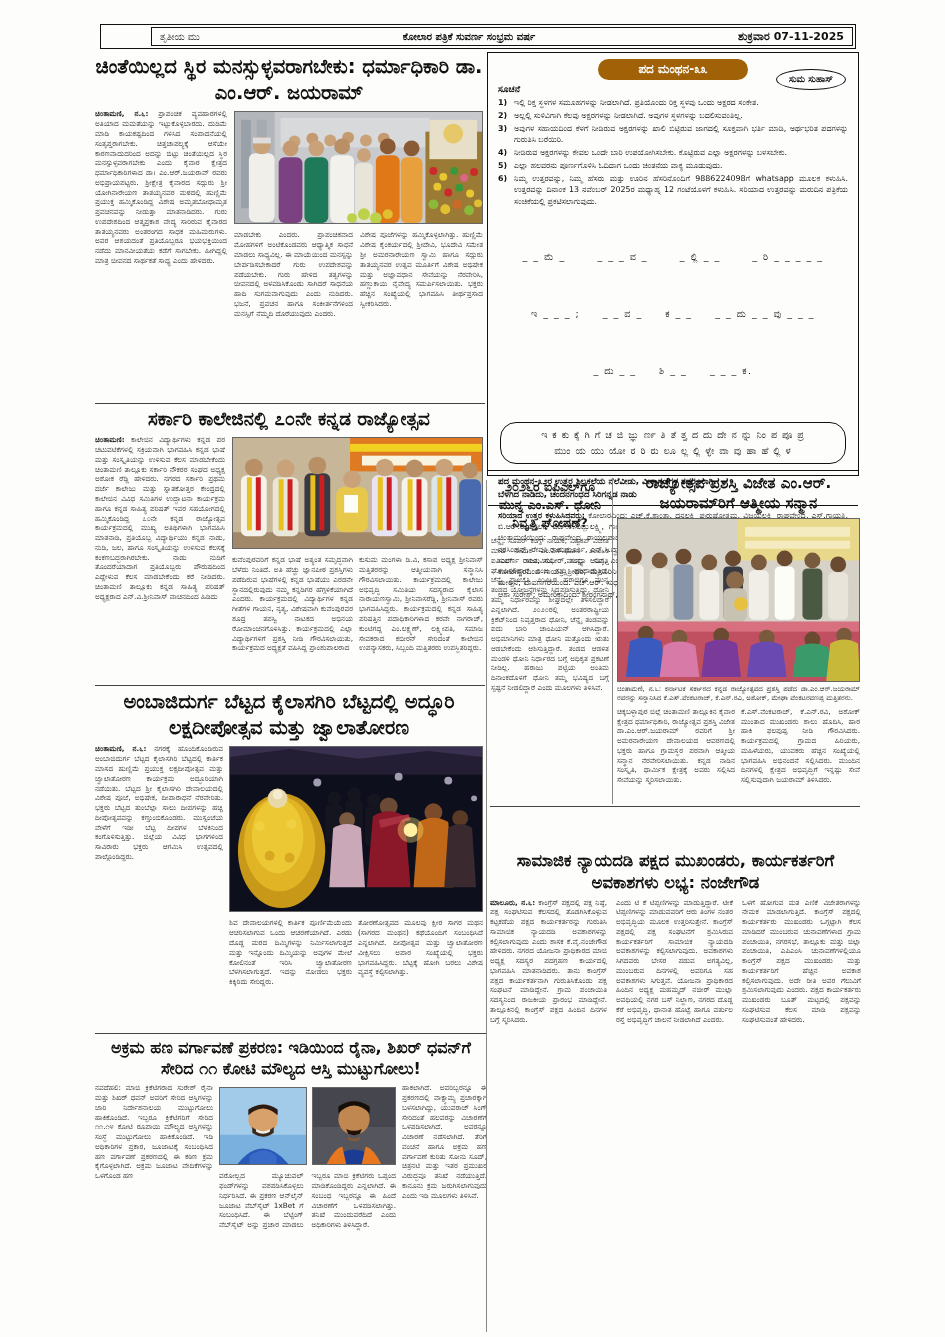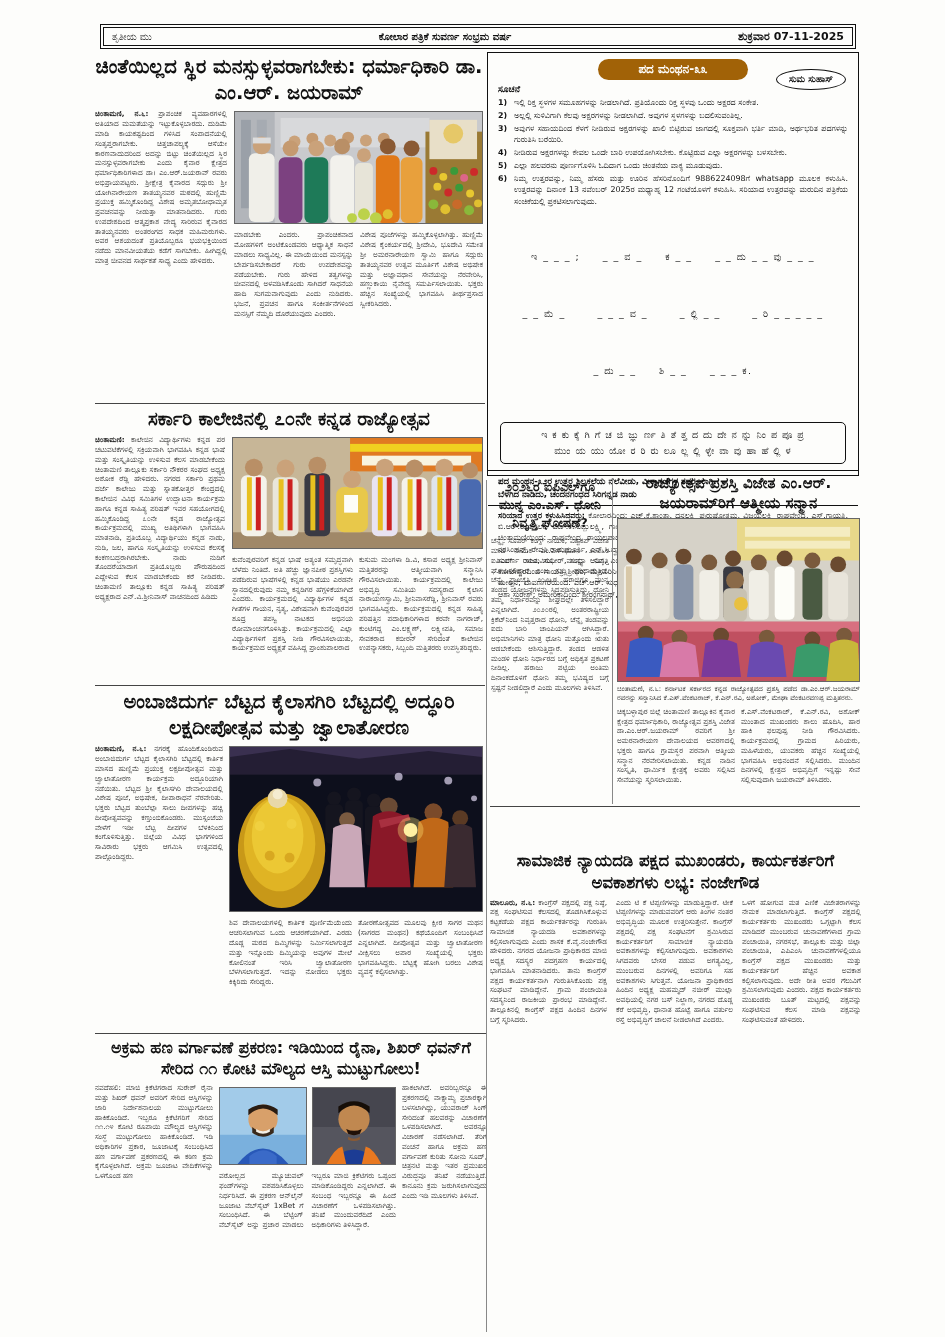--- a/index.html
+++ b/index.html
@@ -1,21 +1,21 @@
 <!DOCTYPE html>
 <html><head>
 <meta charset="utf-8">
 <style>
   html,body{margin:0;padding:0;background:#e9e9e6;}
   #paper{position:relative;width:945px;height:1337px;background:#fdfdfb;margin:0 auto;
          font-family:"DejaVu Sans","Liberation Sans",sans-serif;color:#111;overflow:hidden;}
   
   .masthead{position:absolute;left:100px;top:24px;width:756px;height:25px;border:1px solid #111;padding:2px;box-sizing:border-box;}
   .masthead-in{border:1px solid #111;height:100%;display:flex;align-items:center;justify-content:space-between;
-               padding:0 8px;box-sizing:border-box;font-size:9.5px;}
+               padding:0 8px;box-sizing:border-box;font-size:9.5px;margin-left:48px;}
   .masthead-in .mid{font-weight:bold;font-size:10px;}
   .masthead-in .date{font-weight:bold;font-size:11px;}
   
   .art{position:absolute;box-sizing:border-box;}
   .hl{font-weight:bold;text-align:center;line-height:1.32;margin:0 0 4px 0;letter-spacing:0;}
   .bodytxt{font-size:7.3px;line-height:1.34;text-align:justify;color:#1c1c1c;}
   .bodytxt b{font-size:7.3px;}
   .abs{position:absolute;box-sizing:border-box;overflow:hidden;}
   .photo{position:absolute;box-sizing:border-box;border:1px solid #666;overflow:hidden;background:#ccc;}
   .photo svg{display:block;width:100%;height:100%;}
@@ -28,21 +28,21 @@
   .pz-badge{display:block;margin:0 auto;width:150px;background:#a16207;color:#fff;text-align:center;
             font-weight:bold;font-size:12px;padding:3px 0 4px;border-radius:11px;}
   .pz-author{position:absolute;right:12px;top:16px;border:1.5px solid #111;border-radius:50%;
              padding:4px 12px;font-size:9px;font-weight:bold;background:#fff;}
   .pz-note{font-size:9px;font-weight:bold;margin:4px 0 2px;}
   .pz-list{margin:0;padding:0;list-style:none;}
   .pz-list li{display:flex;font-size:7.9px;line-height:1.4;margin:2px 0;}
   .pz-list li .n{width:16px;flex:0 0 16px;font-weight:bold;}
   .pz-list li .t{flex:1;text-align:justify;}
   .pz-blanks{text-align:center;font-size:9.5px;line-height:2;white-space:pre-wrap;letter-spacing:1.5px;margin:2px 0 4px;}
-  .pz-bank{border:1.5px solid #111;border-radius:5px;padding:4px 8px;text-align:center;
+  .pz-bank{border:1.5px solid #111;border-radius:16px;padding:4px 8px;text-align:center;
            font-size:9.5px;line-height:1.7;letter-spacing:1px;margin:2px 2px 6px;}
   .pz-div{border-top:1.2px solid #111;margin:4px -10px;}
   .pz-ans{font-size:8.6px;font-weight:bold;text-align:left;line-height:1.5;}
   .pz-senders{font-size:7.8px;line-height:1.45;text-align:justify;margin-top:2px;}
   .pz-senders .lead{font-weight:bold;}
   
   .hl-a{font-size:19.5px;}
   .hl-b{font-size:18.5px;}
   .hl-c{font-size:12.5px;line-height:1.45;}
   .hl-d{font-size:15px;}
@@ -305,22 +305,22 @@
       <li>
           <span class="n">5)</span>
           <span class="t">ಎಲ್ಲಾ ಹಲವರನು ಪೂರ್ಣಗೊಳಿಸಿ ಓದಿದಾಗ ಒಂದು ಚಿಂತನೆಯ ವಾಕ್ಯ ಮೂಡುವುದು.</span>
         </li>
       <li>
           <span class="n">6)</span>
           <span class="t">ನಿಮ್ಮ ಉತ್ತರವನ್ನು, ನಿಮ್ಮ ಹೆಸರು ಮತ್ತು ಊರಿನ ಹೆಸರಿನೊಂದಿಗೆ 9886224098ಗೆ whatsapp ಮೂಲಕ ಕಳುಹಿಸಿ. ಉತ್ತರವನ್ನು ದಿನಾಂಕ 13 ನವೆಂಬರ್ 2025ರ ಮಧ್ಯಾಹ್ನ 12 ಗಂಟೆಯೊಳಗೆ ಕಳುಹಿಸಿ. ಸರಿಯಾದ ಉತ್ತರವನ್ನು ಮರುದಿನ ಪತ್ರಿಕೆಯ ಸಂಚಿಕೆಯಲ್ಲಿ ಪ್ರಕಟಿಸಲಾಗುವುದು.</span>
         </li>
     </ol>
     <div class="pz-blanks">
+      <div>_ _ ಮೆ _       _ _ _ ವ _       _ ಲ್ಲಿ _ _       _ ರಿ _ _ _ _ _</div>
       <div>ಇ _ _ _ ;     _ _ ವ _     ಕ _ _     _ _ ದು _ _ ವು _ _ _</div>
-      <div>_ _ ಮೆ _       _ _ _ ವ _       _ ಲ್ಲಿ _ _       _ ರಿ _ _ _ _ _</div>
       <div>_ ದು _ _     ಶಿ _ _     _ _ _ ಕ.</div>
     </div>
     <div class="pz-bank">
       <div>ಇ ಕ ಕು ಕ್ಕೆ ಗಿ ಗೆ ಚ ಜಿ ಜ್ಞು ರ್ಣ ತಿ ತೆ ತ್ತ ದ ದು ದೇ ನ ನ್ನು ನಿಂ ಪ ಪೂ ಪ್ರ</div>
       <div>ಮುಂ ಯ ಯು ಯೋ ರ ರಿ ರು ಲೂ ಲ್ಲ ಲ್ಲಿ ಳ್ಳೇ ವಾ ವು ಹಾ ಹೆ ಲ್ಲಿ ಳ</div>
     </div>
     <div class="pz-div"></div>
     <div class="pz-ans">
       <span>ಪದ ಮಂಥನ-೩೨ರ ಉತ್ತರ</span>
       <span>ಶಿಲ್ಪಕಲೆಯ ನೆಲೆವೀಡು, ವೀರಾಗ್ರಣಿಗಳ ತವರೂರಾಗಿ</span><br>

